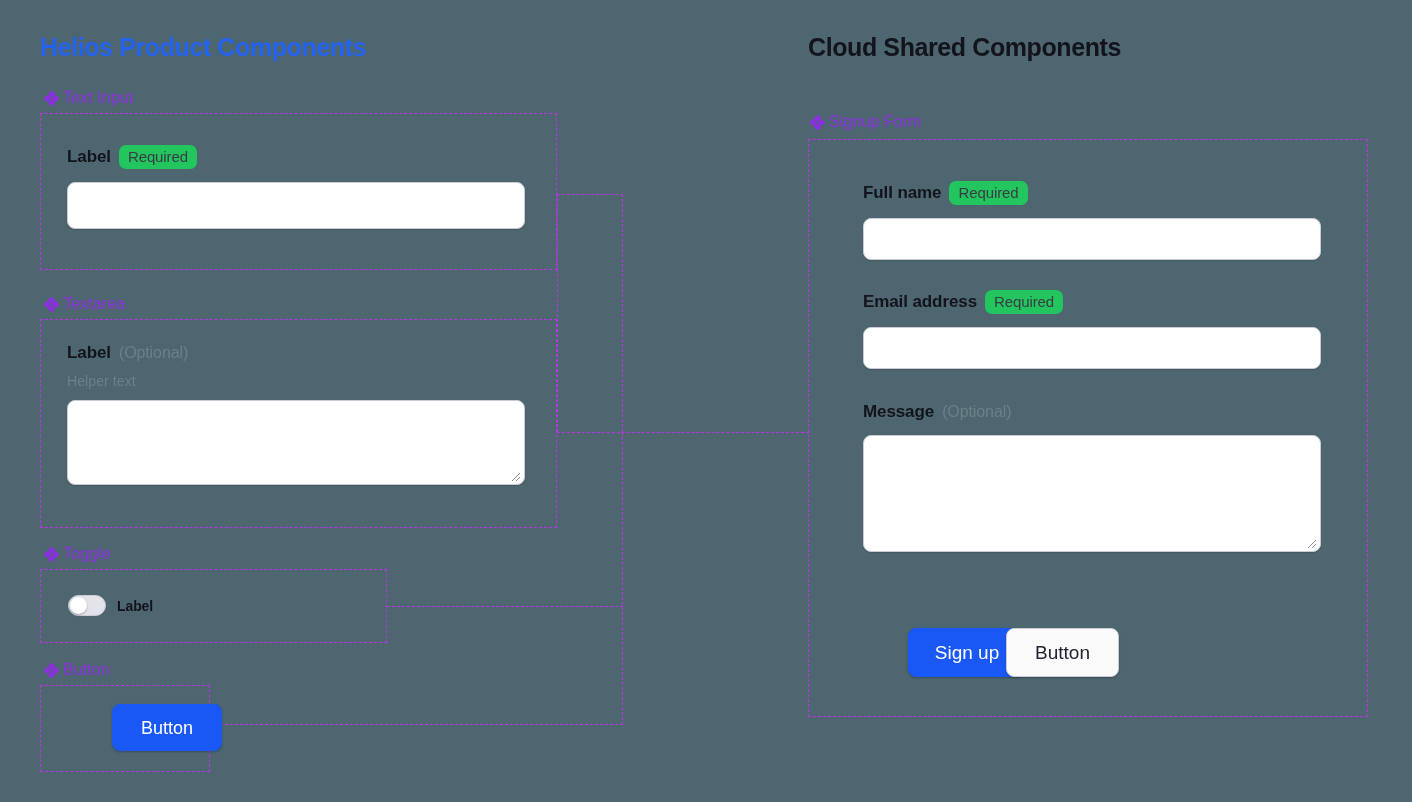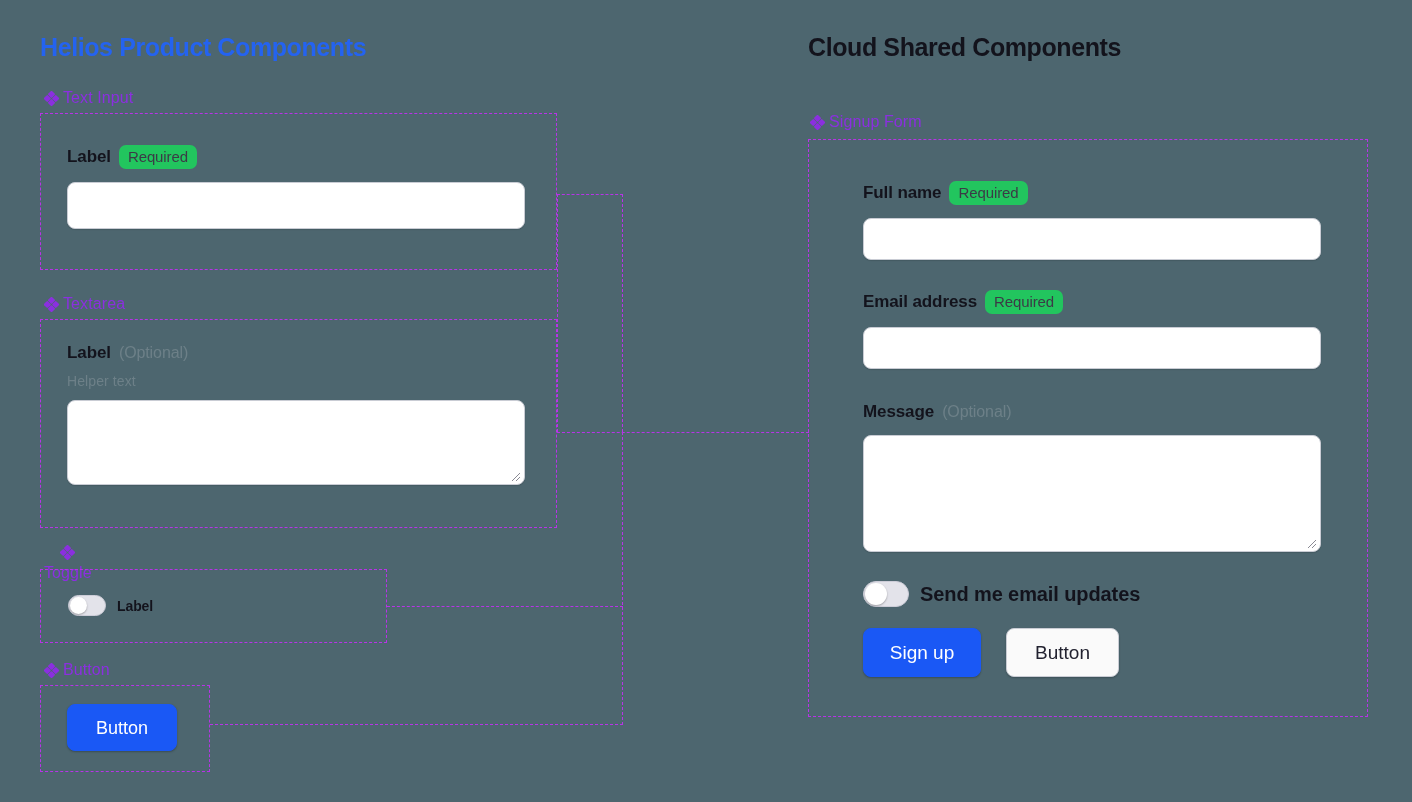--- a/index.html
+++ b/index.html
@@ -164,20 +164,21 @@
     border: 1px solid transparent;
     cursor: pointer;
     line-height: 1;
     white-space: nowrap;
   }
   .btn-primary {
     background: #1a58f5;
     color: #ffffff;
     border-color: #1a58f5;
     box-shadow: 0 1px 2px rgba(0,0,0,0.25);
+    margin-left: 45px;
   }
   .btn-secondary {
     background: #fafafa;
     color: #222230;
     border: 1px solid #c9ccd4;
     box-shadow: 0 1px 2px rgba(0,0,0,0.22);
   }
 </style>
 </head>
 <body>
@@ -241,21 +242,21 @@
     </div>
     <div class="helper" style="margin-top:10px;">Helper text</div>
     <div class="ta-wrap" style="margin-top:11px; width:458px;">
       <textarea class="text-area" style="width: 458px; height: 85px;" placeholder=""></textarea>
       <svg class="ta-grip" viewBox="0 0 12 12">
         <path d="M11 3 L3 11 M11 7 L7 11" stroke="#8a8a94" stroke-width="1" fill="none"></path>
       </svg>
     </div>
   </div>
 
-  <div class="comp-label" style="left:44px; top:545px;flex-direction:column;">
+  <div class="comp-label" style="left:44px; top:545px;">
     <svg class="diamond-icon" viewBox="0 0 16 16">
       <g fill="#8b2fe0">
         <rect x="5.1" y="0.6" width="5.8" height="5.8" rx="1.1" transform="rotate(45 8 3.5)"></rect>
         <rect x="0.6" y="5.1" width="5.8" height="5.8" rx="1.1" transform="rotate(45 3.5 8)"></rect>
         <rect x="9.6" y="5.1" width="5.8" height="5.8" rx="1.1" transform="rotate(45 12.5 8)"></rect>
         <rect x="5.1" y="9.6" width="5.8" height="5.8" rx="1.1" transform="rotate(45 8 12.5)"></rect>
       </g>
     </svg>
     <span class="name">Toggle</span>
   </div>
@@ -321,24 +322,18 @@
       <span class="optional">(Optional)</span>
     </div>
     <div class="ta-wrap" style="margin-top:13px; width:458px;">
       <textarea class="text-area" style="width: 458px; height: 117px;" placeholder=""></textarea>
       <svg class="ta-grip" viewBox="0 0 12 12">
         <path d="M11 3 L3 11 M11 7 L7 11" stroke="#8a8a94" stroke-width="1" fill="none"></path>
       </svg>
     </div>
   </div>
 
-  <div class="toggle-row" style="position:absolute; left:863px; top:581px;">
-    <div class="toggle lg">
-      <div class="knob"></div>
-    </div>
-    <span class="toggle-label lg">Send me email updates</span>
-  </div>
 
   <button class="btn btn-primary" style="position:absolute; left:863px; top:628px; width:118px; height:49px; font-size:19px;">Sign up</button>
 
   <button class="btn btn-secondary" style="position:absolute; left:1006px; top:628px; width:113px; height:49px; font-size:19px;">Button</button>
 
 </div>
 
 </body></html>

